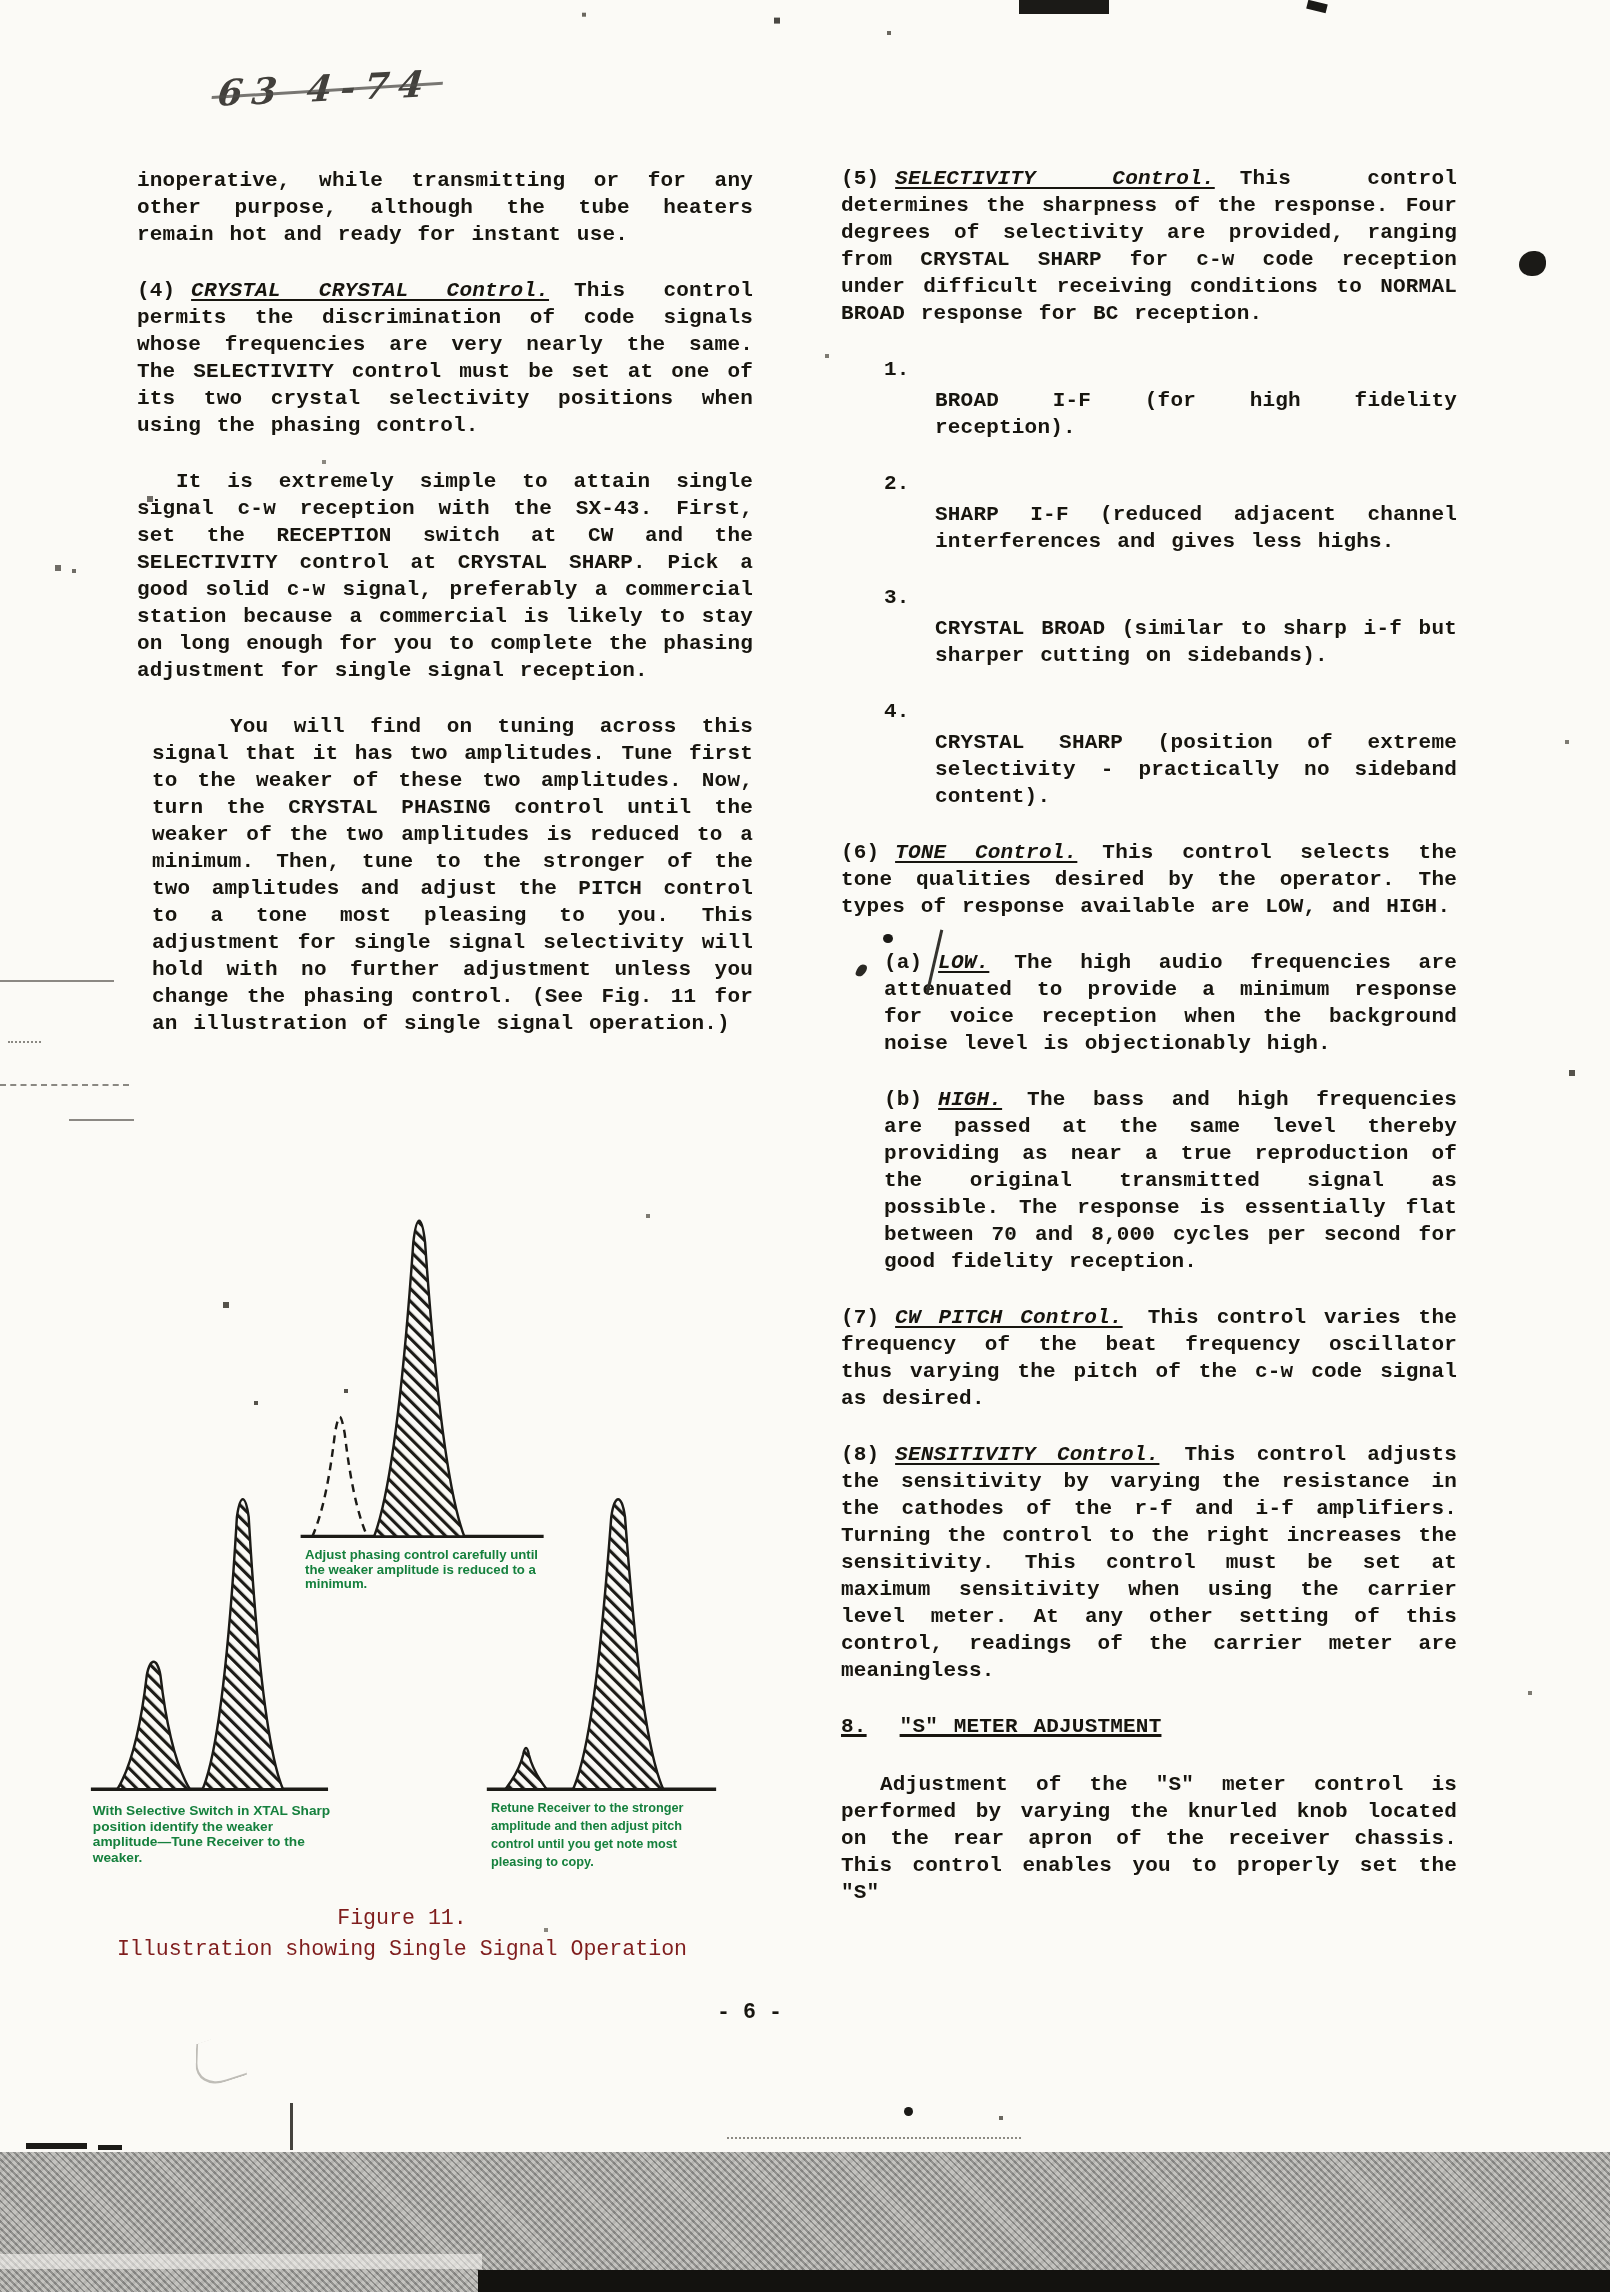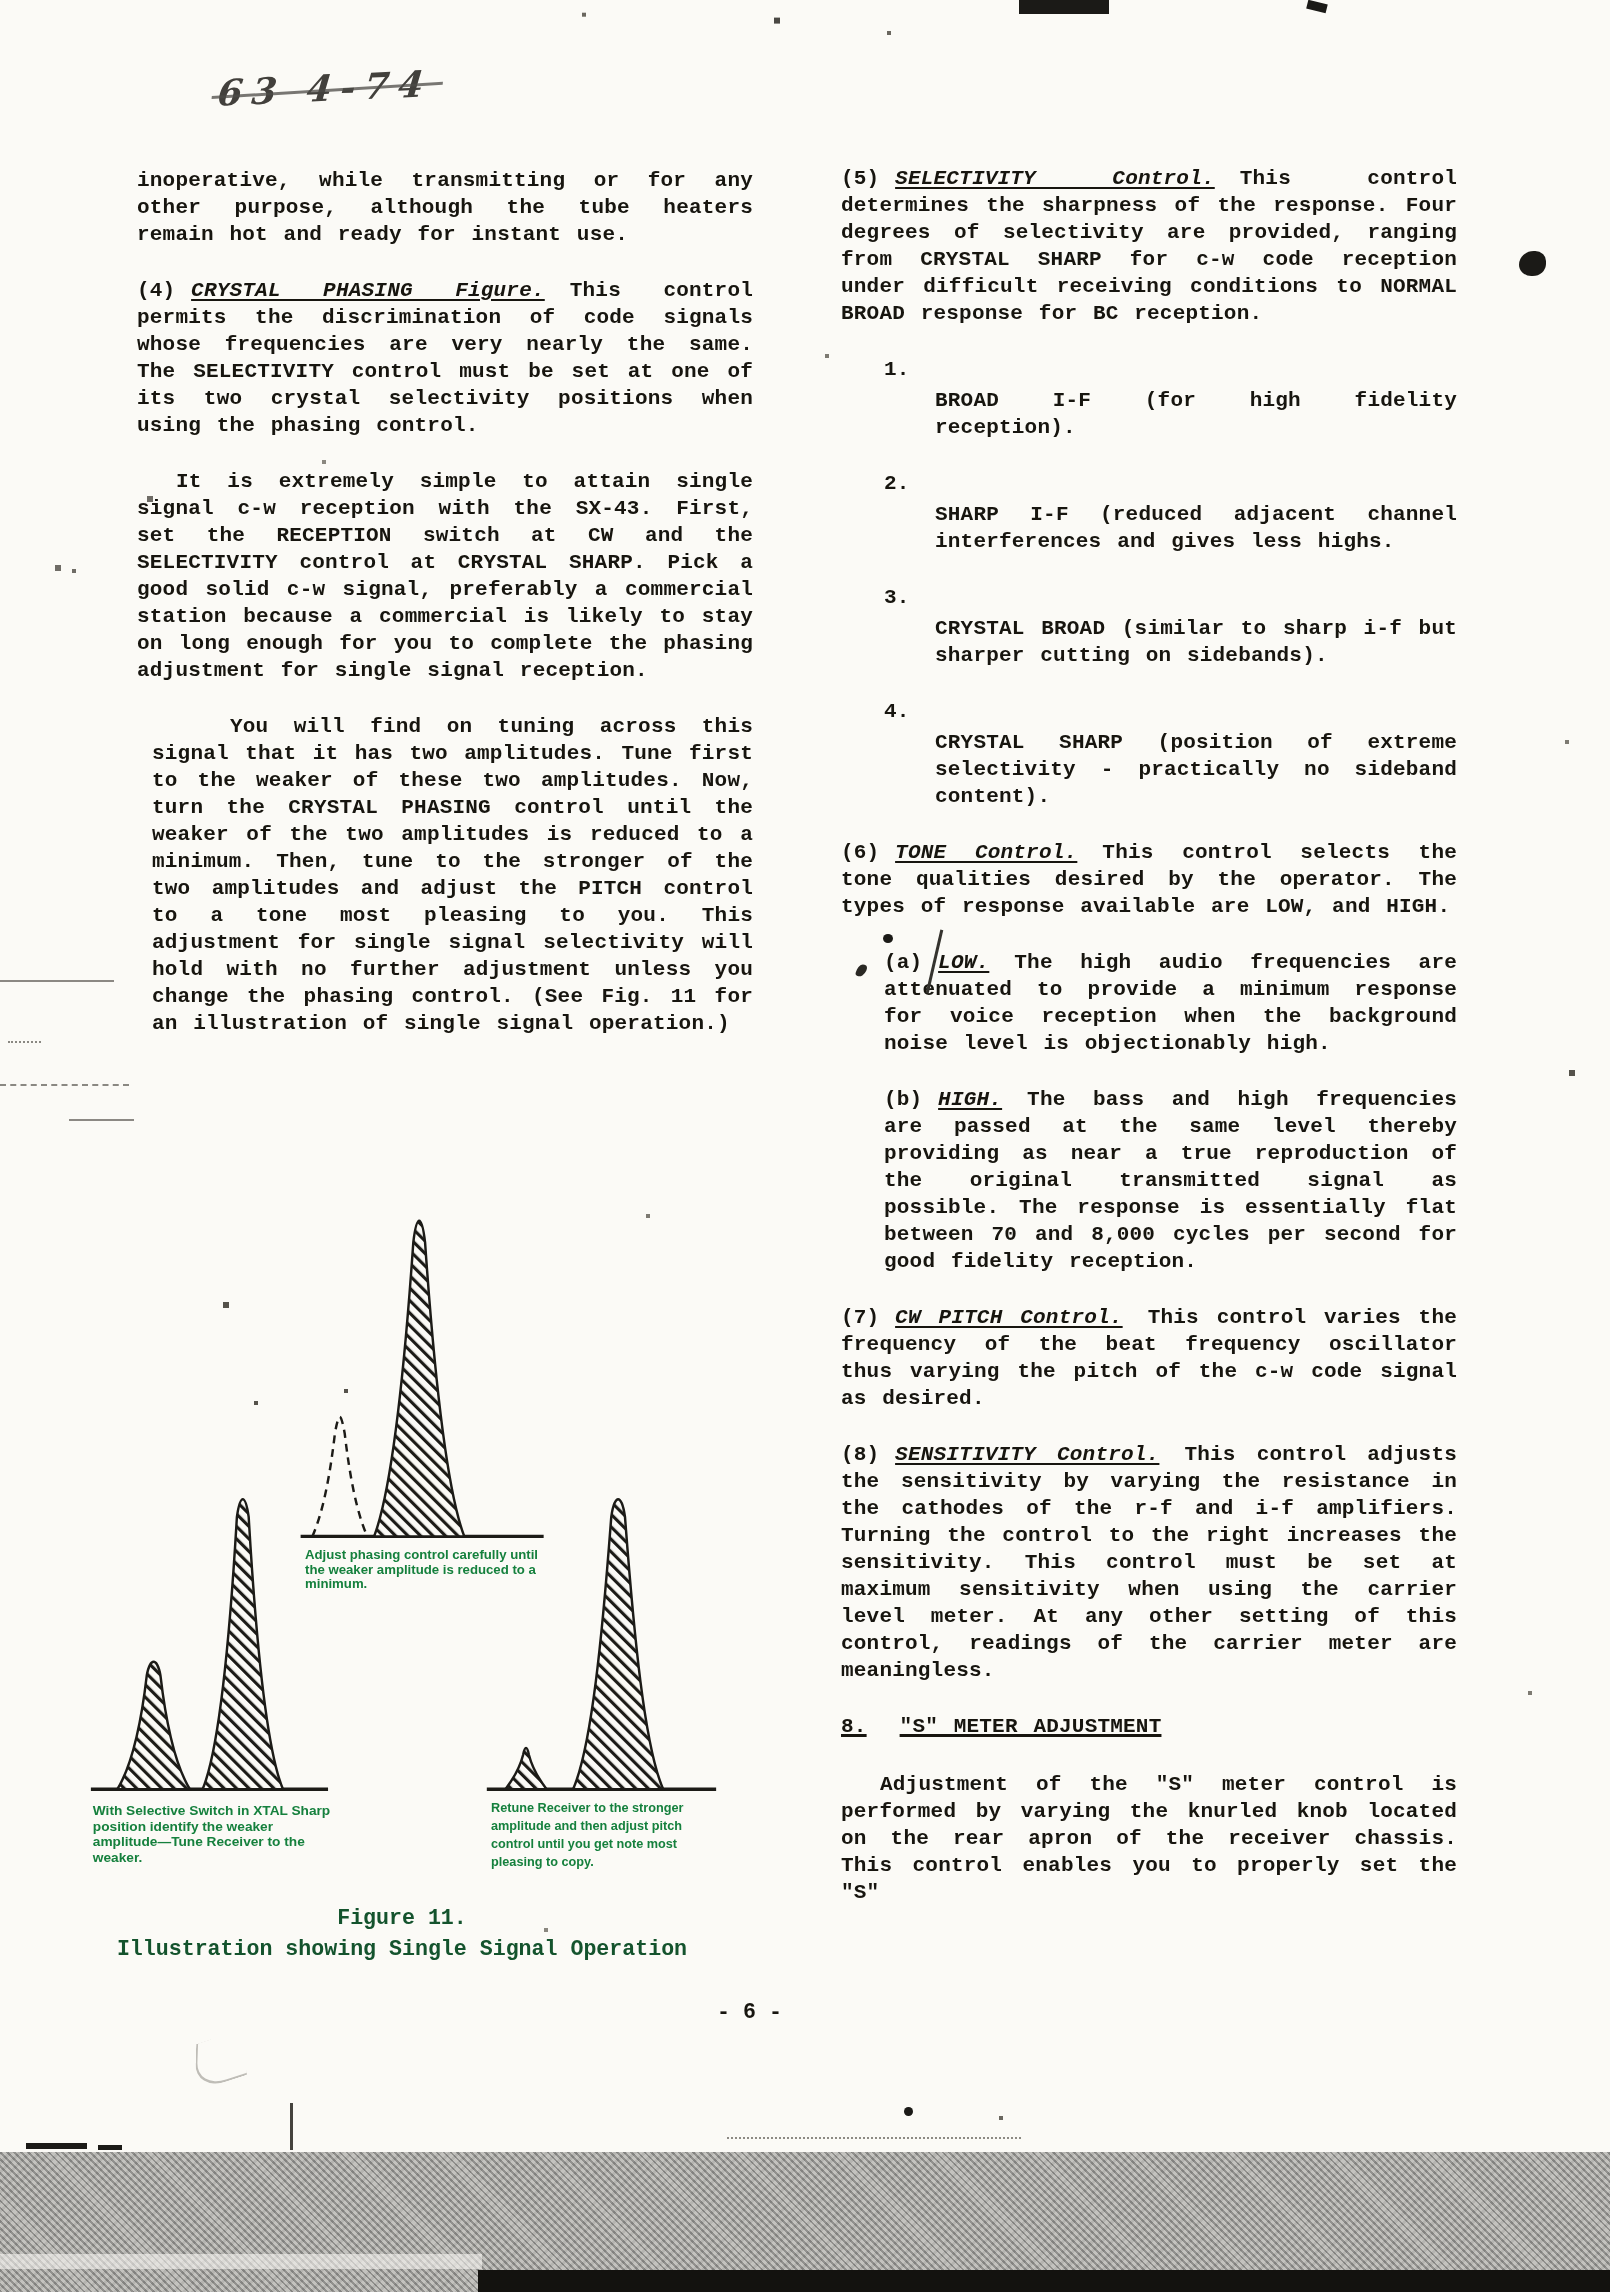--- a/index.html
+++ b/index.html
@@ -31,21 +31,21 @@
 
   
   .figure { position:absolute; left:83px; top:1213px; width:642px; height:686px; }
   .fig-svg { position:absolute; left:0; top:0; }
   .fig-label { position:absolute; font-family:"Liberation Sans", sans-serif;
                font-weight:bold; color:#15803d; }
   .fig-label.mid   { left:222px; top:335px; width:233px; font-size:13.2px; line-height:14.7px; }
   .fig-label.left  { left:9.8px;  top:590px; width:243px; font-size:13.7px;   line-height:15.7px; }
   .fig-label.right { left:408px; top:586px; width:222px; font-size:12.7px;   line-height:18px; }
   .fig-caption { position:absolute; left:59px; top:1903px; width:686px; text-align:center;
-                 font-size:21.6px; line-height:31px; font-weight:bold; color:#14532d; }
+                 font-size:21.6px; line-height:31px; font-weight:normal; color:#7f1d1d; }
   .page-num { position:absolute; left:684px; top:2000px; width:131px; text-align:center;
               font-size:21.6px; font-weight:bold; }
 
   
   .handwriting { position:absolute; left:218px; top:67px; font-family:"DejaVu Serif", serif;
                  font-style:italic; font-size:36px; color:#2e2c28; letter-spacing:8.8px;
                  transform:rotate(-2.5deg) skewX(-8deg); opacity:0.9; }
   .handwriting::after { content:""; position:absolute; left:-5.9px; top:21.6px; width:108%; height:2.9px;
                  background:#3a3834; transform:rotate(-1deg); opacity:0.75; }
   .mark { position:absolute; background:#1b1a17; }
@@ -98,21 +98,21 @@
 <div class="page">
 
   <div class="handwriting">63 4-74</div>
   <div class="mark top-bar"></div>
   <div class="mark top-tick"></div>
   <div class="mark edge-blob"></div>
 
   <div class="col col-left">
     <p class="para">inoperative, while transmitting or for any other purpose, although the tube heaters remain hot and ready for instant use.</p>
 
-    <p class="para"><span class="lbl">(4)</span><span class="ctl">CRYSTAL PHASING Figure.</span><span>This control permits the discrimination of code signals whose frequencies are very nearly the same. The SELECTIVITY control must be set at one of its two crystal selectivity positions when using the phasing control.</span></p>
+    <p class="para"><span class="lbl">(4)</span><span class="ctl">CRYSTAL CRYSTAL Control.</span><span>This control permits the discrimination of code signals whose frequencies are very nearly the same. The SELECTIVITY control must be set at one of its two crystal selectivity positions when using the phasing control.</span></p>
 
     <p class="para indent-sm">It is extremely simple to attain single signal c-w reception with the SX-43. First, set the RECEPTION switch at CW and the SELECTIVITY control at CRYSTAL SHARP. Pick a good solid c-w signal, preferably a commercial station because a commercial is likely to stay on long enough for you to complete the phasing adjustment for single signal reception.</p>
     <p class="para indent-md">You will find on tuning across this signal that it has two amplitudes. Tune first to the weaker of these two amplitudes. Now, turn the CRYSTAL PHASING control until the weaker of the two amplitudes is reduced to a minimum. Then, tune to the stronger of the two amplitudes and adjust the PITCH control to a tone most pleasing to you. This adjustment for single signal selectivity will hold with no further adjustment unless you change the phasing control. (See Fig. 11 for an illustration of single signal operation.)</p>
   </div>
 
   <div class="figure">
     <svg class="fig-svg" width="642" height="686" viewBox="0 0 655 700">
       <defs>
         <pattern id="hatch" width="9" height="9" patternUnits="userSpaceOnUse" patternTransform="rotate(-45)">
           <rect width="9" height="9" fill="#fbfaf6"></rect>

